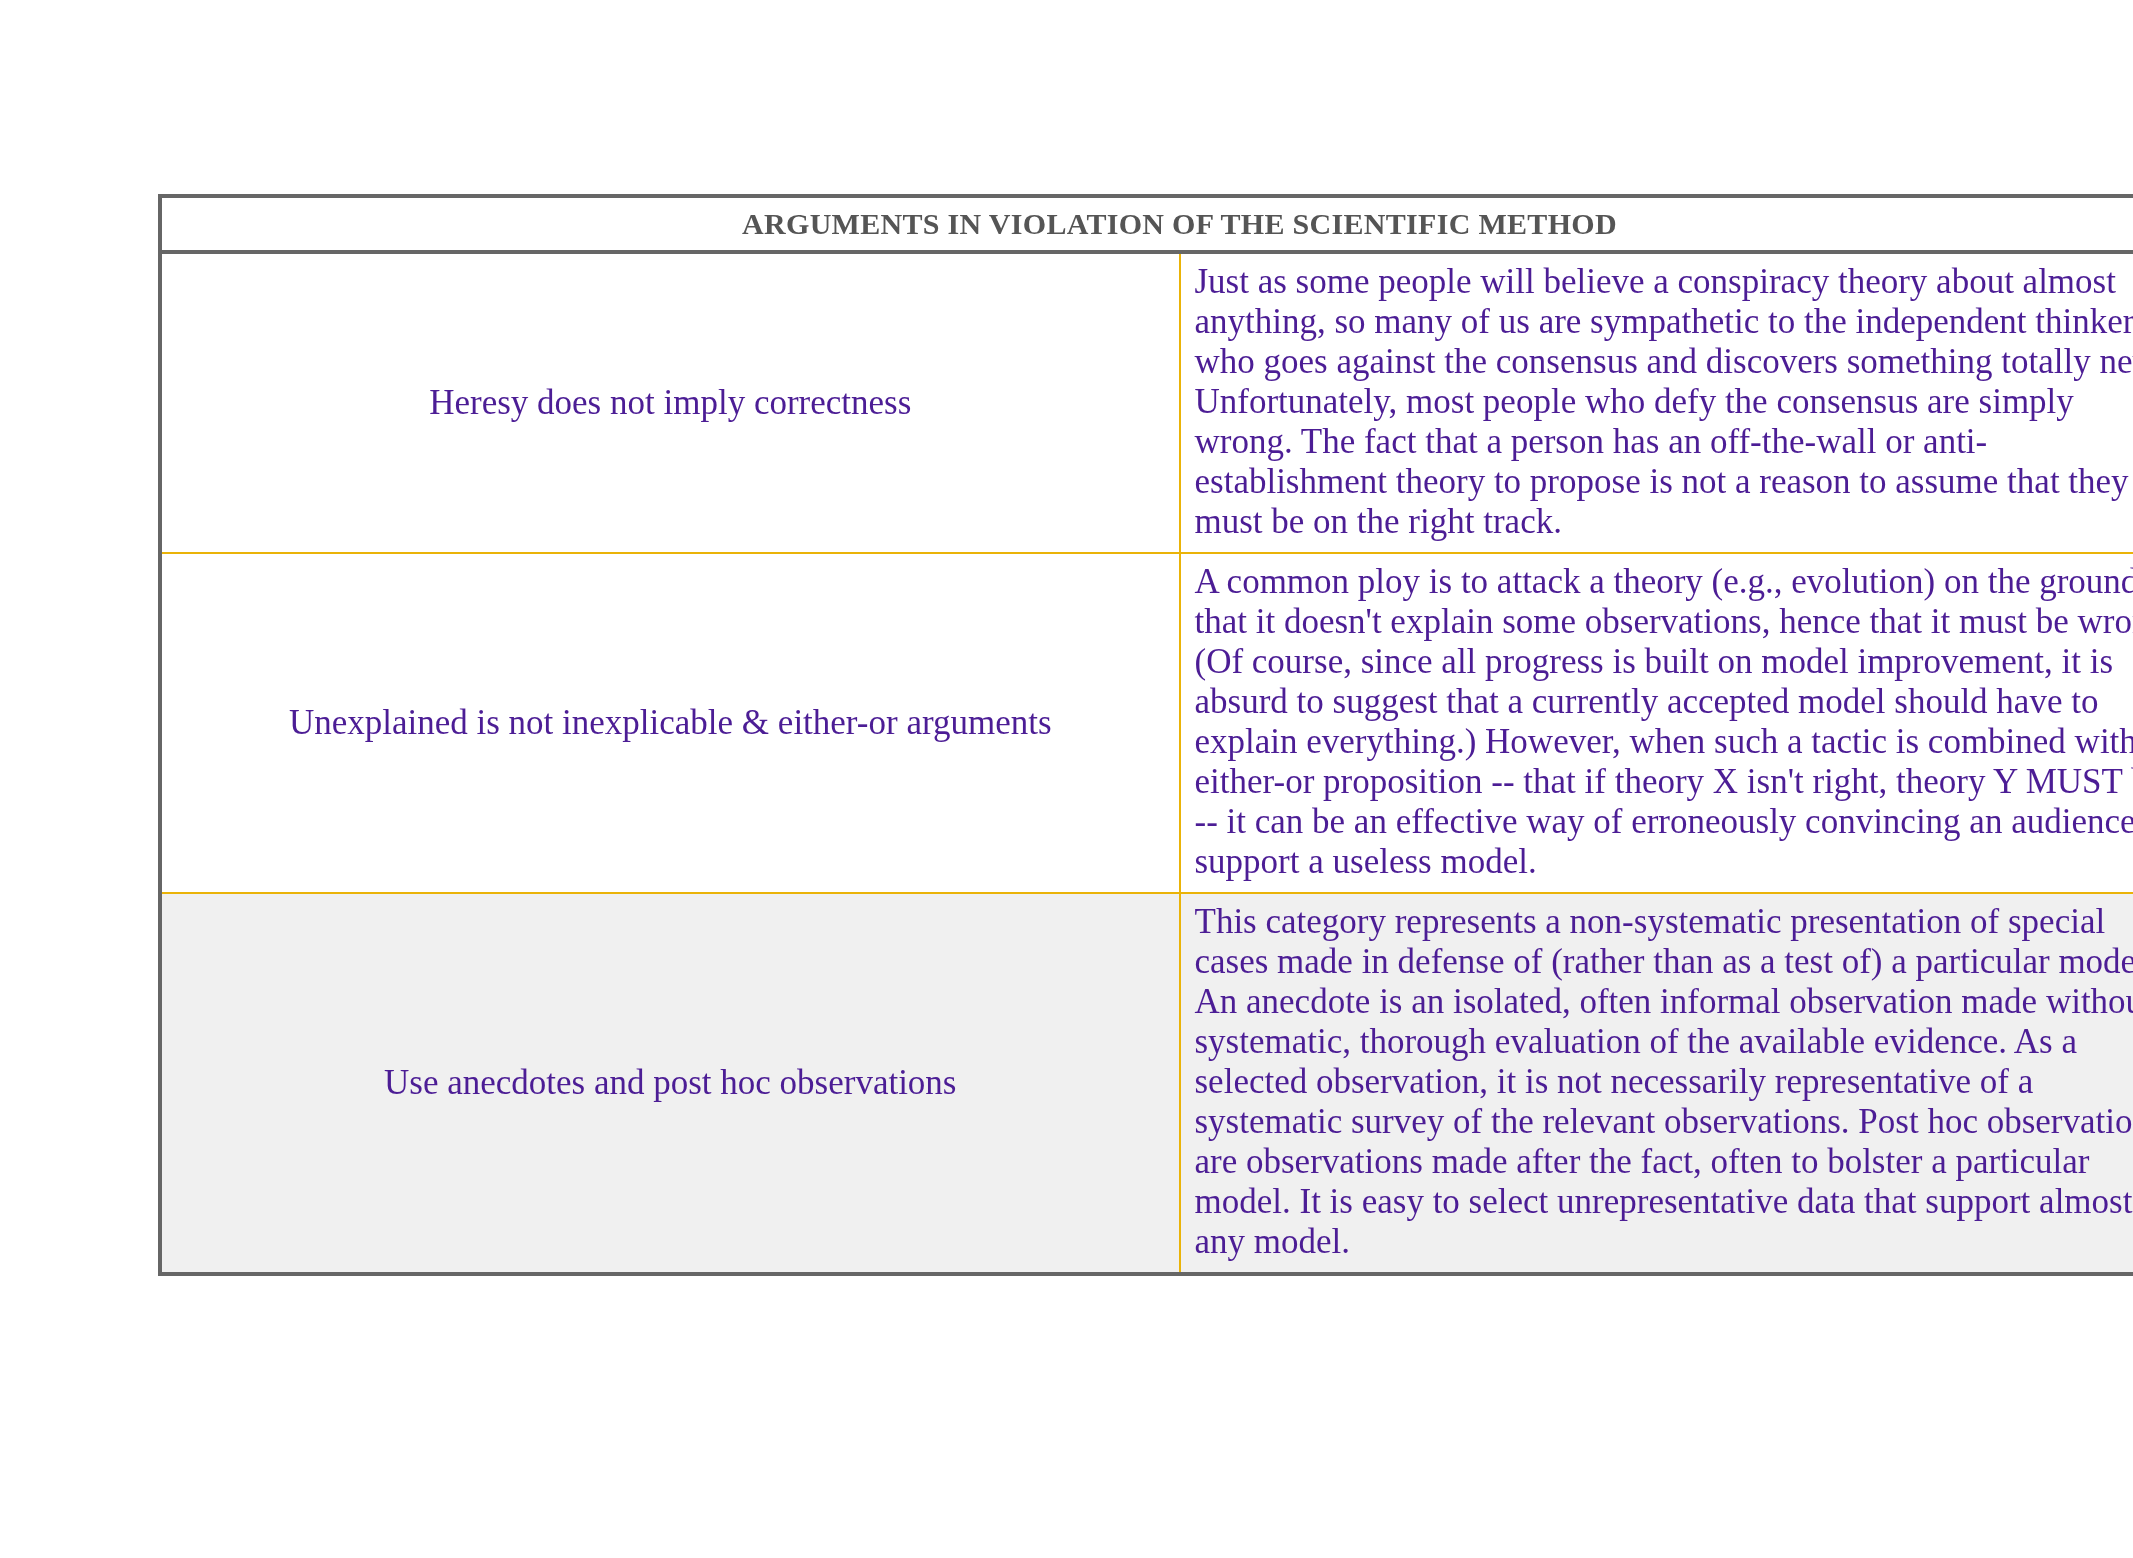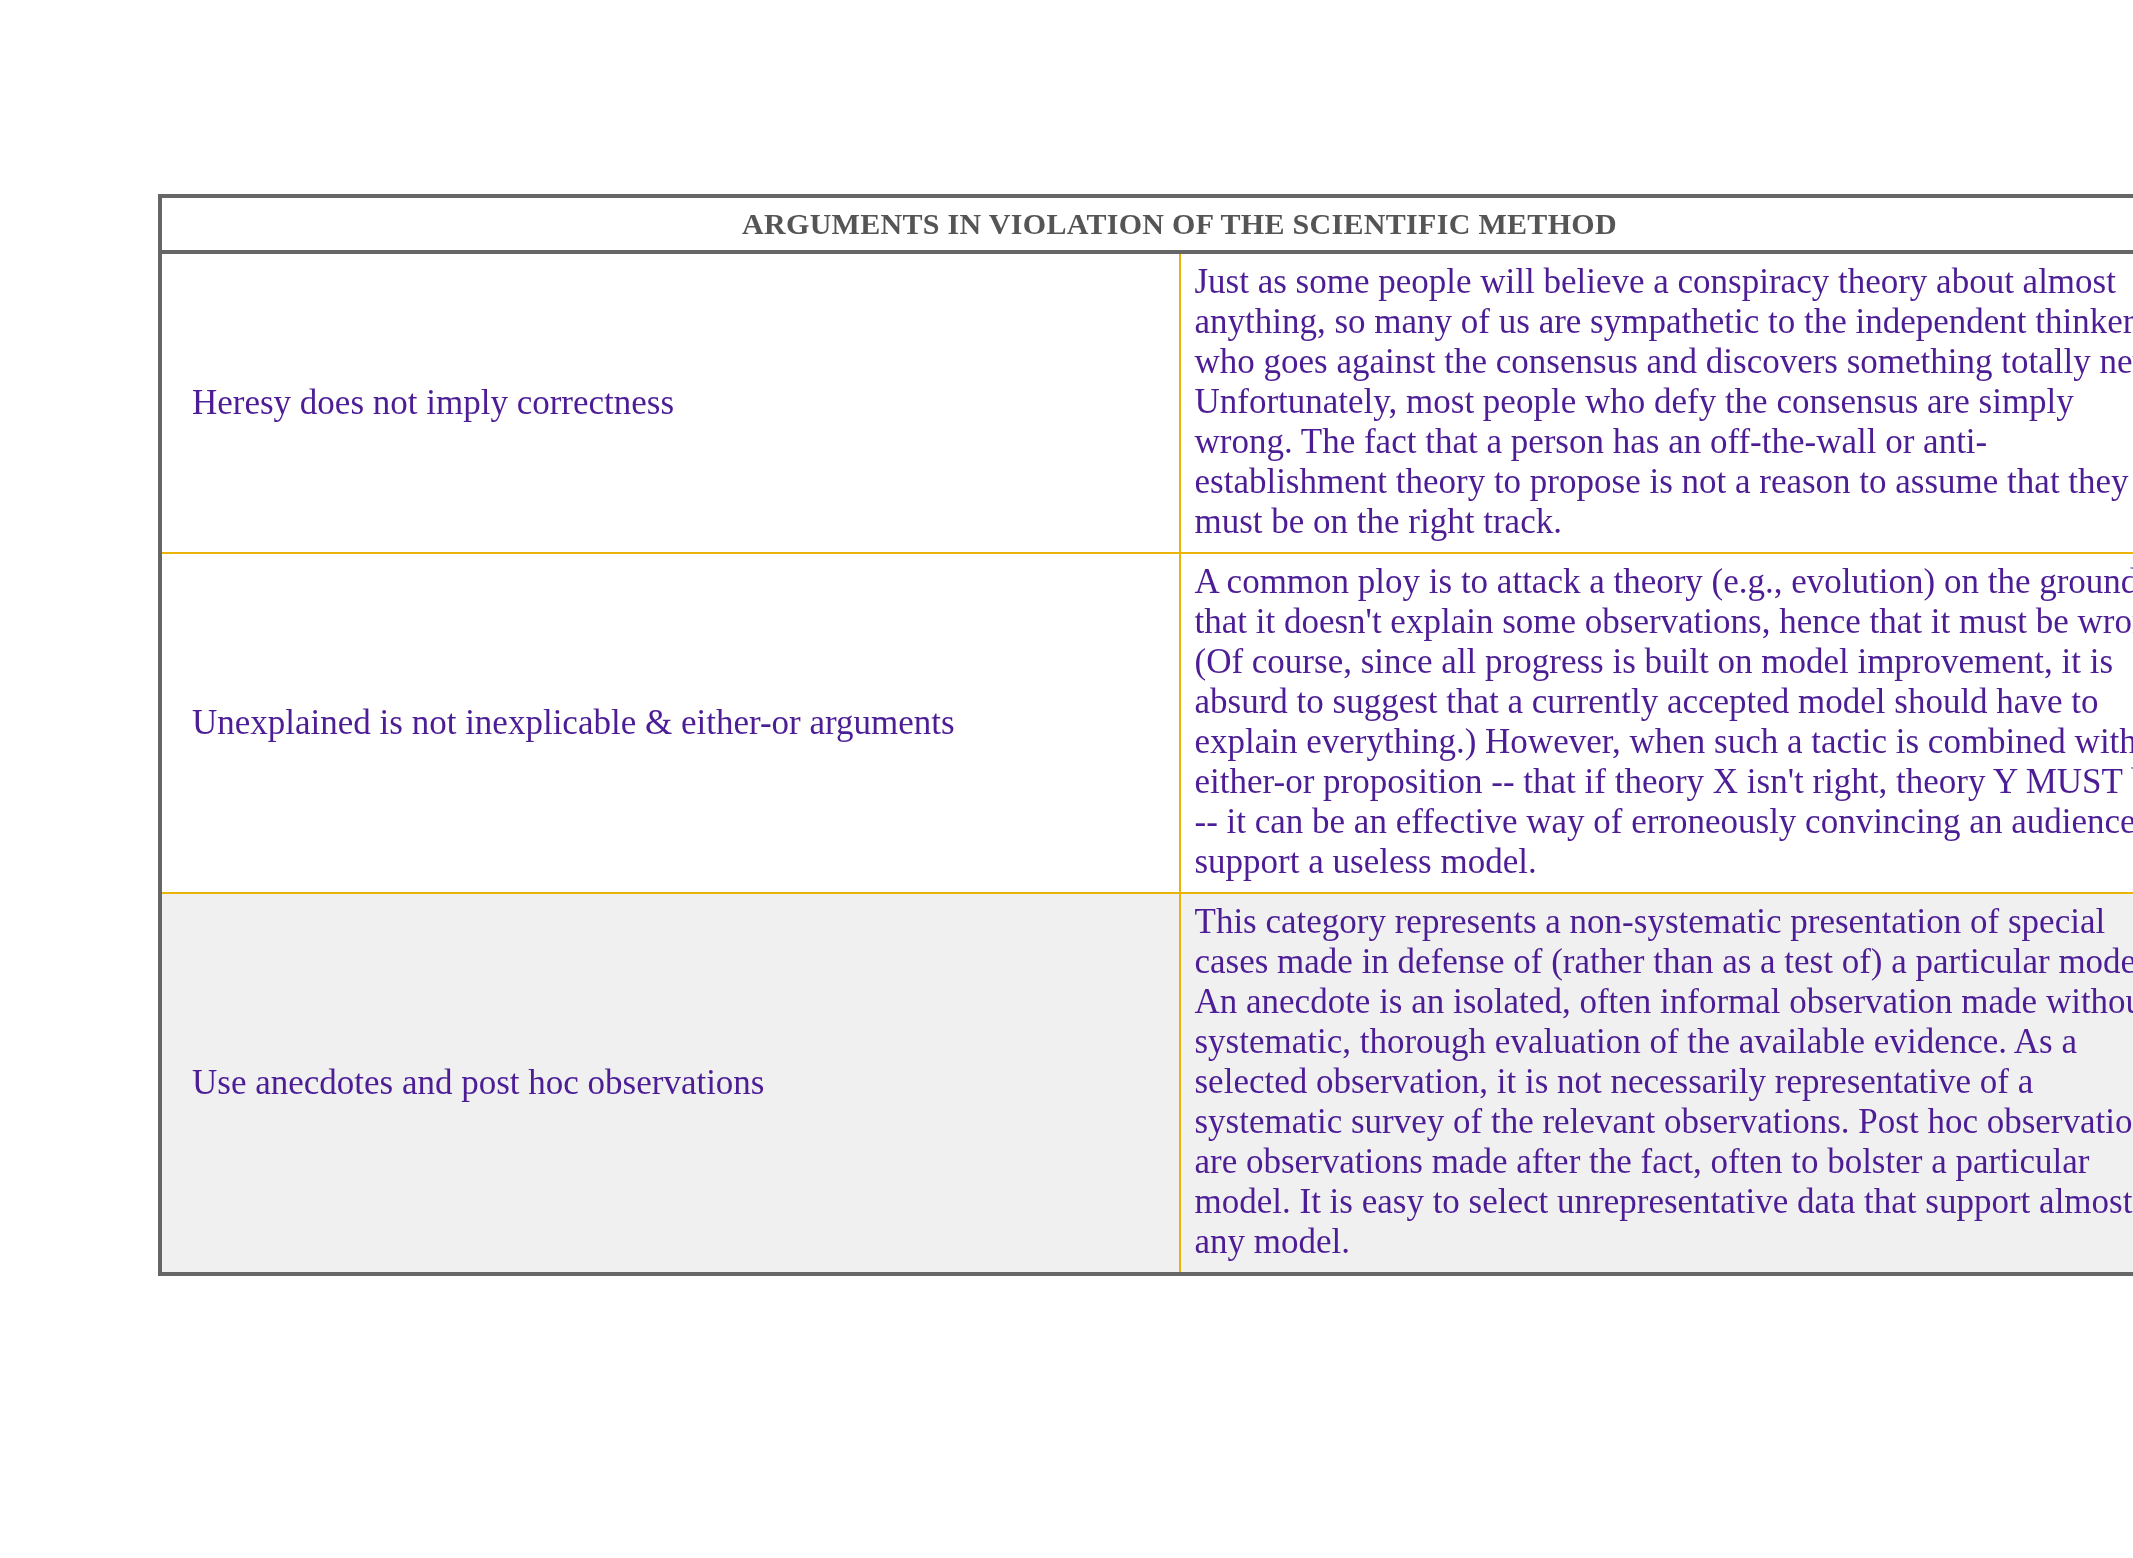--- a/index.html
+++ b/index.html
@@ -37,21 +37,21 @@
   }
   .arguments-table td {
     border: 2px solid #eab308;
     font-size: 35px;
     line-height: 40px;
     vertical-align: middle;
     color: #4c1d95;
   }
   td.term {
     width: 50%;
-    text-align: left;
+    text-align: center;
     padding: 8px 30px;
   }
   td.desc {
     text-align: left;
     padding: 8px 18px 10px 14px;
   }
   tr.alt td {
     background: #f0f0f0;
   }
   tr.r0 { height: 300px; }

